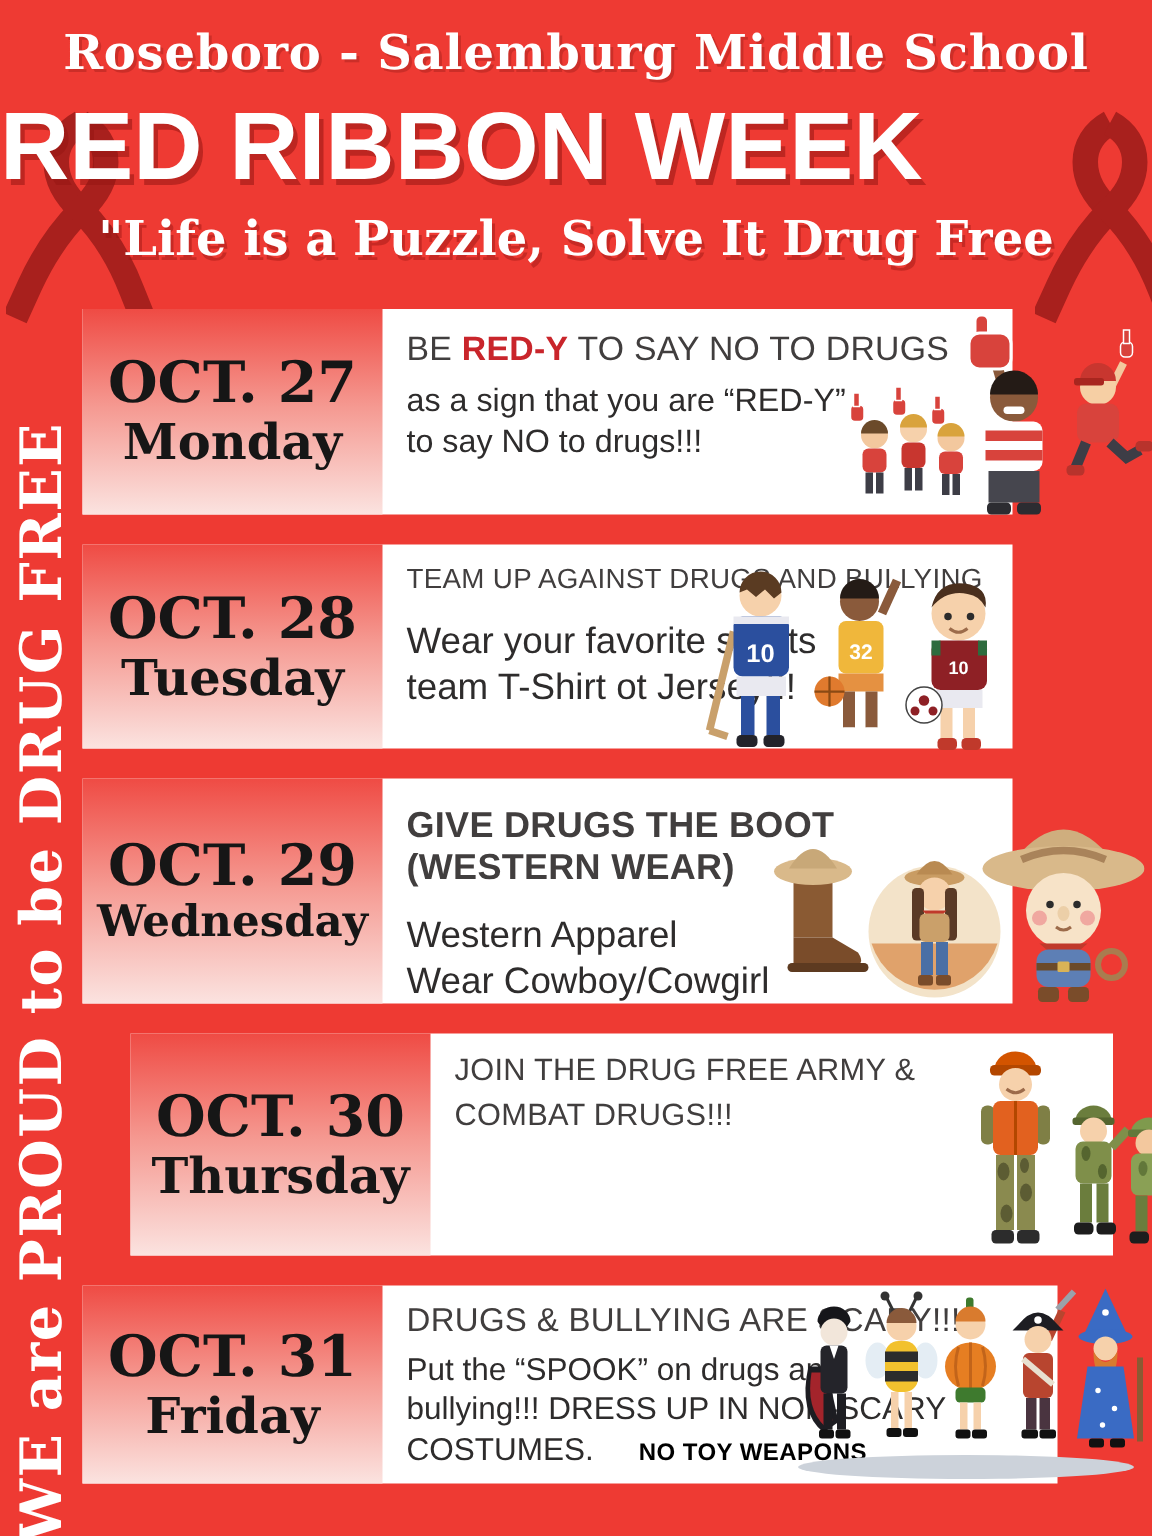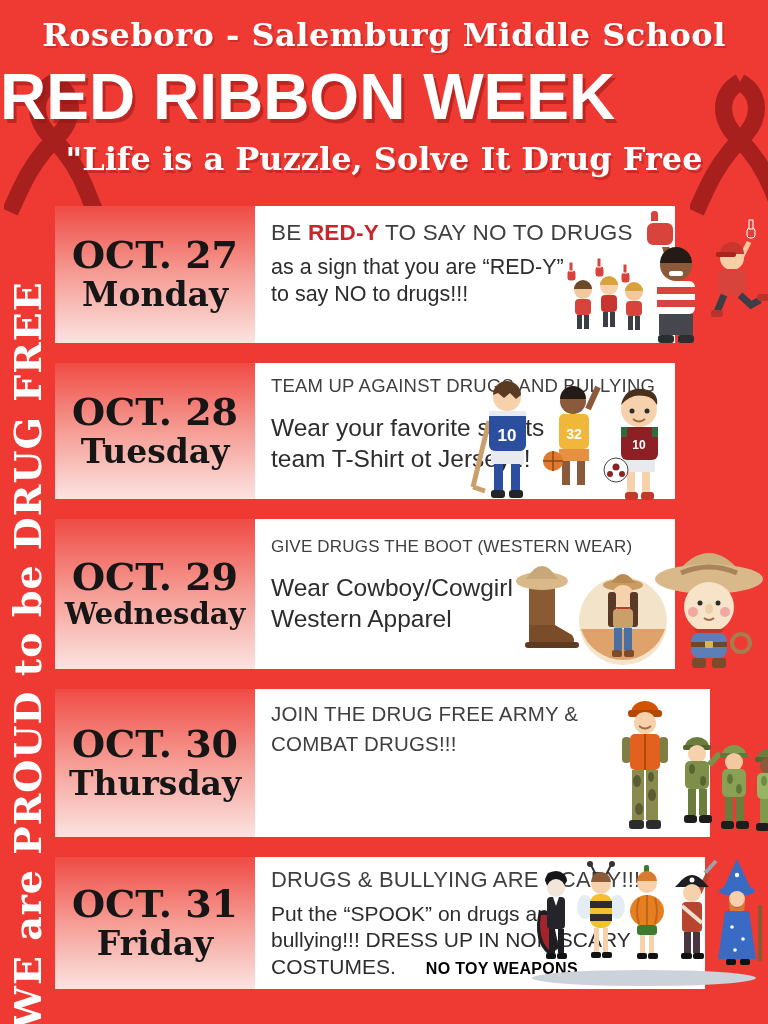--- a/index.html
+++ b/index.html
@@ -35,41 +35,41 @@
     white-space:nowrap;font-family:"DejaVu Serif",serif;font-weight:700;
     font-size:38px;color:#fff;letter-spacing:1px;
   }
   
   .cards{
     position:absolute;left:55px;top:206px;display:flex;flex-direction:column;
     gap:20px;align-items:flex-start;
   }
   .card{display:flex;background:#fff;width:620px;}
   .c1{height:137px;} .c2{height:136px;} .c3{height:150px;}
-  .c4{height:148px;width:655px;} .c5{height:132px;width:650px;}
+  .c4{height:148px;width:655px;margin-left:32px;} .c5{height:132px;width:650px;}
   .date{
     flex:0 0 200px;width:200px;
     background:linear-gradient(180deg,#ef4b44 0%,#f59a92 48%,#fbe3e0 100%);
     display:flex;flex-direction:column;align-items:center;justify-content:center;
     font-family:"DejaVu Serif",serif;font-weight:700;color:#161616;
   }
   .date .d1{font-size:38px;line-height:1.05;}
   .date .d2{font-size:33px;line-height:1.1;margin-top:2px;}
   .c3 .date .d2{font-size:29px;}
   .content{flex:1;position:relative;padding:10px 0 0 16px;}
   .headline{color:#413e3e;font-weight:400;letter-spacing:.2px;}
   .hl{color:#c9252b;font-weight:700;}
   .bodytext{margin-top:8px;color:#2e2c2c;}
   .line{line-height:1.25;}
   .note{font-weight:700;font-size:16px;margin-left:30px;color:#000000;letter-spacing:.3px;}
   .c1 .headline{font-size:22.5px;margin-top:4px;}
   .c1 .line{font-size:21.5px;}
   .c2 .headline{font-size:18.5px;margin-top:2px;}
   .c2 .bodytext{margin-top:16px;} .c2 .line{font-size:24.5px;}
-  .c3 .headline{font-size:17px;margin-top:8px;}
+  .c3 .headline{font-size:24px;margin-top:8px;font-weight:bold;}
   .c3 .bodytext{margin-top:16px;} .c3 .line{font-size:24.5px;}
   .c4 .headline{font-size:20.5px;max-width:370px;line-height:1.45;}
   .c4 .bodytext{margin-top:6px;} .c4 .line{font-size:21.5px;}
   .c5 .headline{font-size:22px;}
   .c5 .line{font-size:21px;}
   .illu{position:absolute;bottom:0;}
   .c1 .illu{right:-96px;bottom:-2px;}
   .c2 .illu{right:-4px;bottom:-8px;}
   .c3 .illu{right:-88px;bottom:-4px;}
   .c4 .illu{right:-92px;bottom:2px;}
@@ -234,22 +234,22 @@
     </div>
 
     <div class="card c3">
       <div class="date">
         <div class="d1">OCT. 29</div>
         <div class="d2">Wednesday</div>
       </div>
       <div class="content">
         <div class="headline">GIVE DRUGS THE BOOT (WESTERN WEAR)</div>
         <div class="bodytext">
+          <div class="line">Western Apparel</div>
           <div class="line">Wear Cowboy/Cowgirl</div>
-          <div class="line">Western Apparel</div>
         </div>
         <svg class="illu" width="252" height="150" viewBox="0 0 252 150">
 
           <g>
             <path d="M18 62 h26 v40 h-26 z" fill="#8a5a33"></path>
             <path d="M18 102 h26 l17 10 q6 9 -5 9 h-38 z" fill="#7a4c2a"></path>
             <rect x="14" y="119" width="54" height="6" rx="3" fill="#5d3a20"></rect>
             <ellipse cx="31" cy="58" rx="26" ry="9" fill="#d9b98a"></ellipse>
             <path d="M15 56 q16 -26 32 0 z" fill="#c8a878"></path>
           </g>

